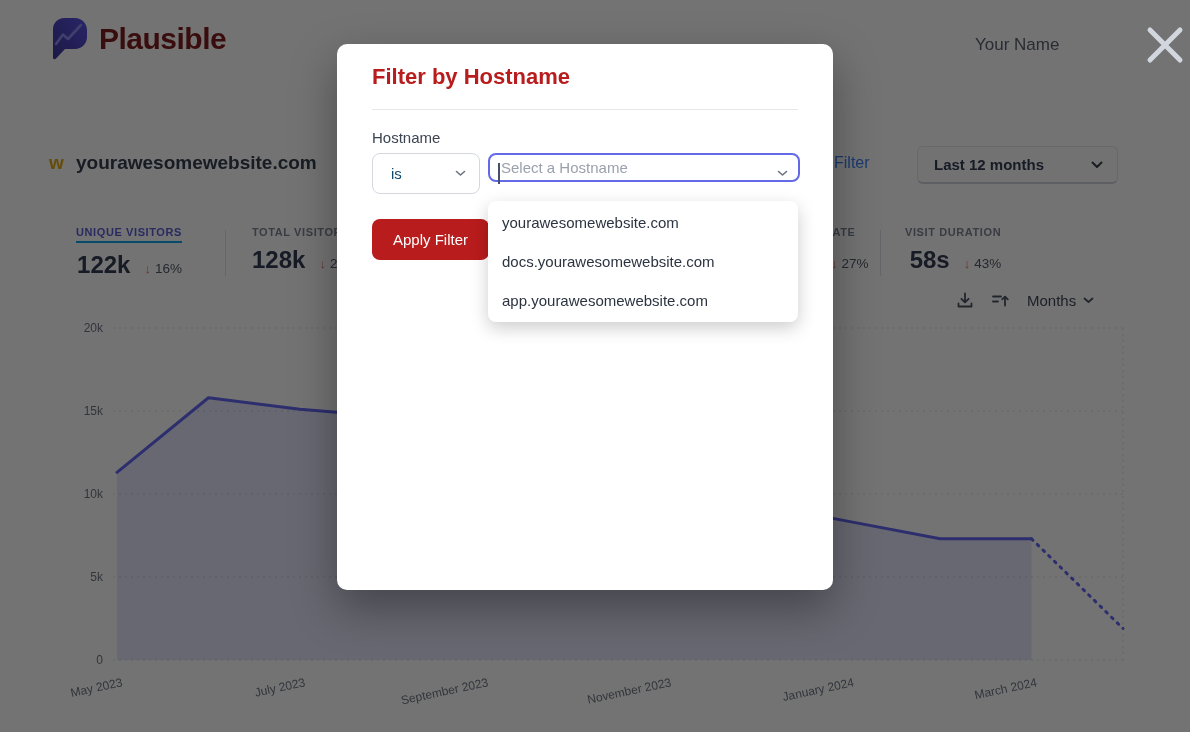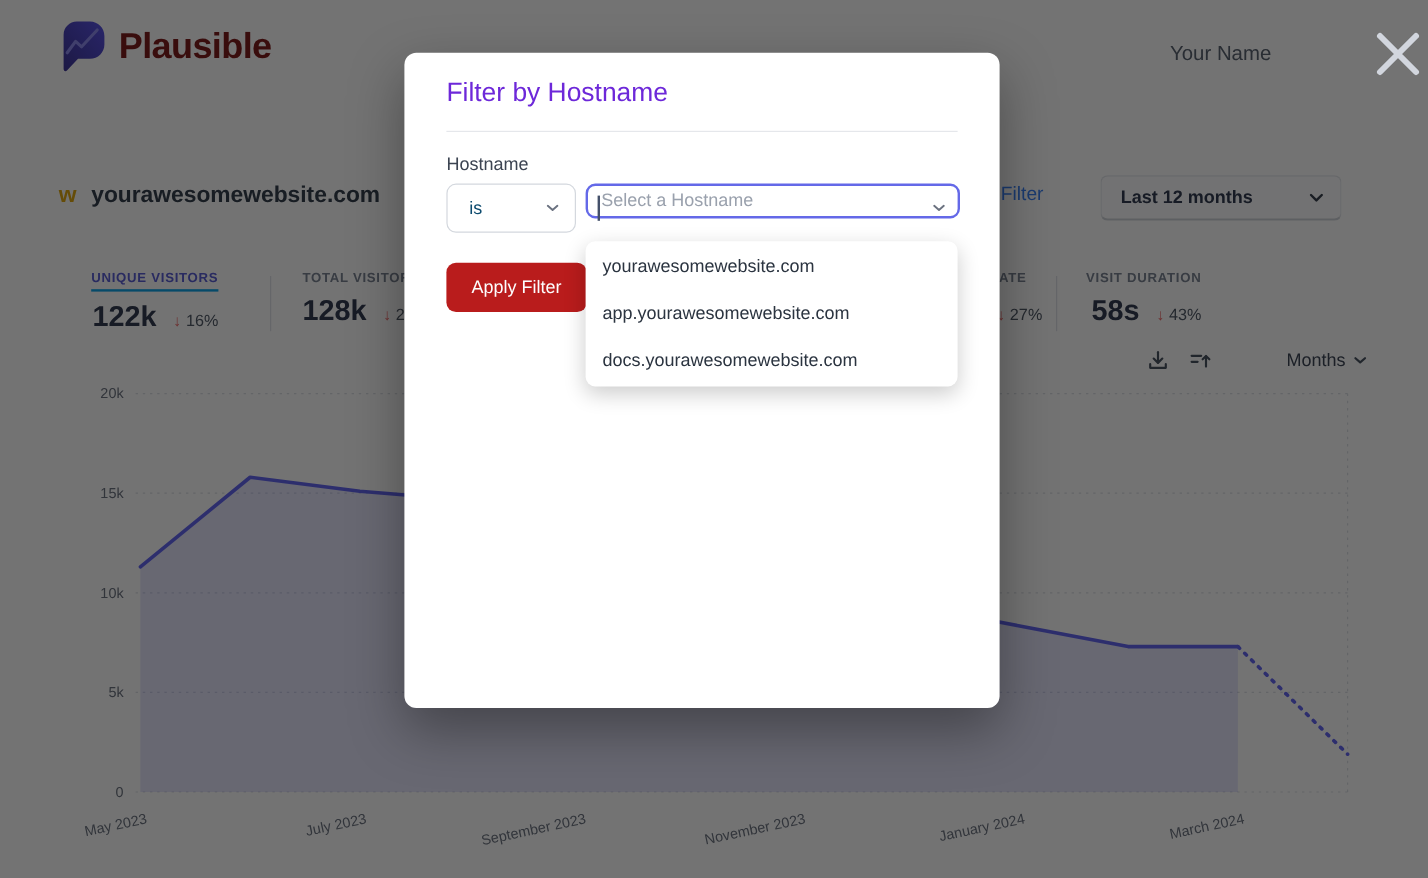--- a/index.html
+++ b/index.html
@@ -29,31 +29,31 @@
   .stat-label.active { color:#5c60d6; border-bottom:2px solid #0ea5e9; padding-bottom:3px; }
   .stat-value-row { display:flex; align-items:baseline; gap:14px; margin-top:8px;justify-content:flex-end; }
   .stat-value { font-size:24px; font-weight:800; color:#333d52; white-space:nowrap; }
   .delta { font-size:13.5px; color:#525b68; white-space:nowrap; display:flex; gap:4px; align-items:baseline; }
   .delta .arrow { color:#ef6e6e; font-size:13px; }
   .stat-divider { position:absolute; top:230px; width:1px; height:46px; background:#dfe2e8; }
 
   .chart-controls { position:absolute; top:291px; left:956px; display:flex; align-items:center; gap:17px; }
   .icon-btn { background:none; border:none; cursor:pointer; display:flex; align-items:center; padding:0; }
   .interval-btn { display:flex; align-items:center; gap:7px; background:none; border:none; cursor:pointer;
-                  font-family:inherit; font-size:15px; color:#3f4858;margin-left:45px; }
+                  font-family:inherit; font-size:15px; color:#3f4858; }
 
   .chart-svg { position:absolute; left:50px; top:318px; }
 
   
   .overlay { position:absolute; inset:0; background:rgba(0,0,0,0.55); z-index:10; }
 
   
   .modal { position:absolute; left:337px; top:44px; width:496px; height:546px; background:#fff;
            border-radius:10px; box-shadow:0 18px 45px rgba(0,0,0,0.35); z-index:20; }
-  .modal-title { position:absolute; left:35px; top:20px; font-size:22px; font-weight:400; color:#6d28d9; }
+  .modal-title { position:absolute; left:35px; top:20px; font-size:22px; font-weight:700; color:#b91c1c; }
   .modal-divider { position:absolute; left:35px; right:35px; top:65px; height:1px; background:#e5e7eb; }
   .field-label { position:absolute; left:35px; top:85px; font-size:15px; font-weight:500; color:#3c4452; }
   .op-select { position:absolute; left:35px; top:109px; width:108px; height:41px; border:1px solid #d4d8de;
                border-radius:8px; background:#fff; display:flex; align-items:center; justify-content:space-between;
                padding:0 13px 0 18px; cursor:pointer; }
   .op-select span { font-size:15px; color:#0c4a6e; }
   .host-input-wrap { position:absolute; left:151px; top:109px; width:312px; height:29px; }
   .host-input { width:100%; height:100%; border:2px solid #6469e8; border-radius:8px; padding:0 30px 0 11px;
                 font-family:inherit; font-size:15px; color:#333; outline:none; }
   .host-input::placeholder { color:#9aa1ad; }
@@ -227,17 +227,17 @@
       <svg class="input-chevron" width="11" height="7" viewBox="0 0 11 7">
         <path d="M1.5 1.5 L5.5 5 L9.5 1.5" fill="none" stroke="#6b7280" stroke-width="1.6" stroke-linecap="round" stroke-linejoin="round"></path>
       </svg>
     </div>
 
     <button class="apply-btn">Apply Filter</button>
   </div>
 
   <div class="host-dropdown">
     <div class="host-option">yourawesomewebsite.com</div>
+    <div class="host-option">docs.yourawesomewebsite.com</div>
     <div class="host-option">app.yourawesomewebsite.com</div>
-    <div class="host-option">docs.yourawesomewebsite.com</div>
   </div>
 
 </div>
 
 </body></html>

